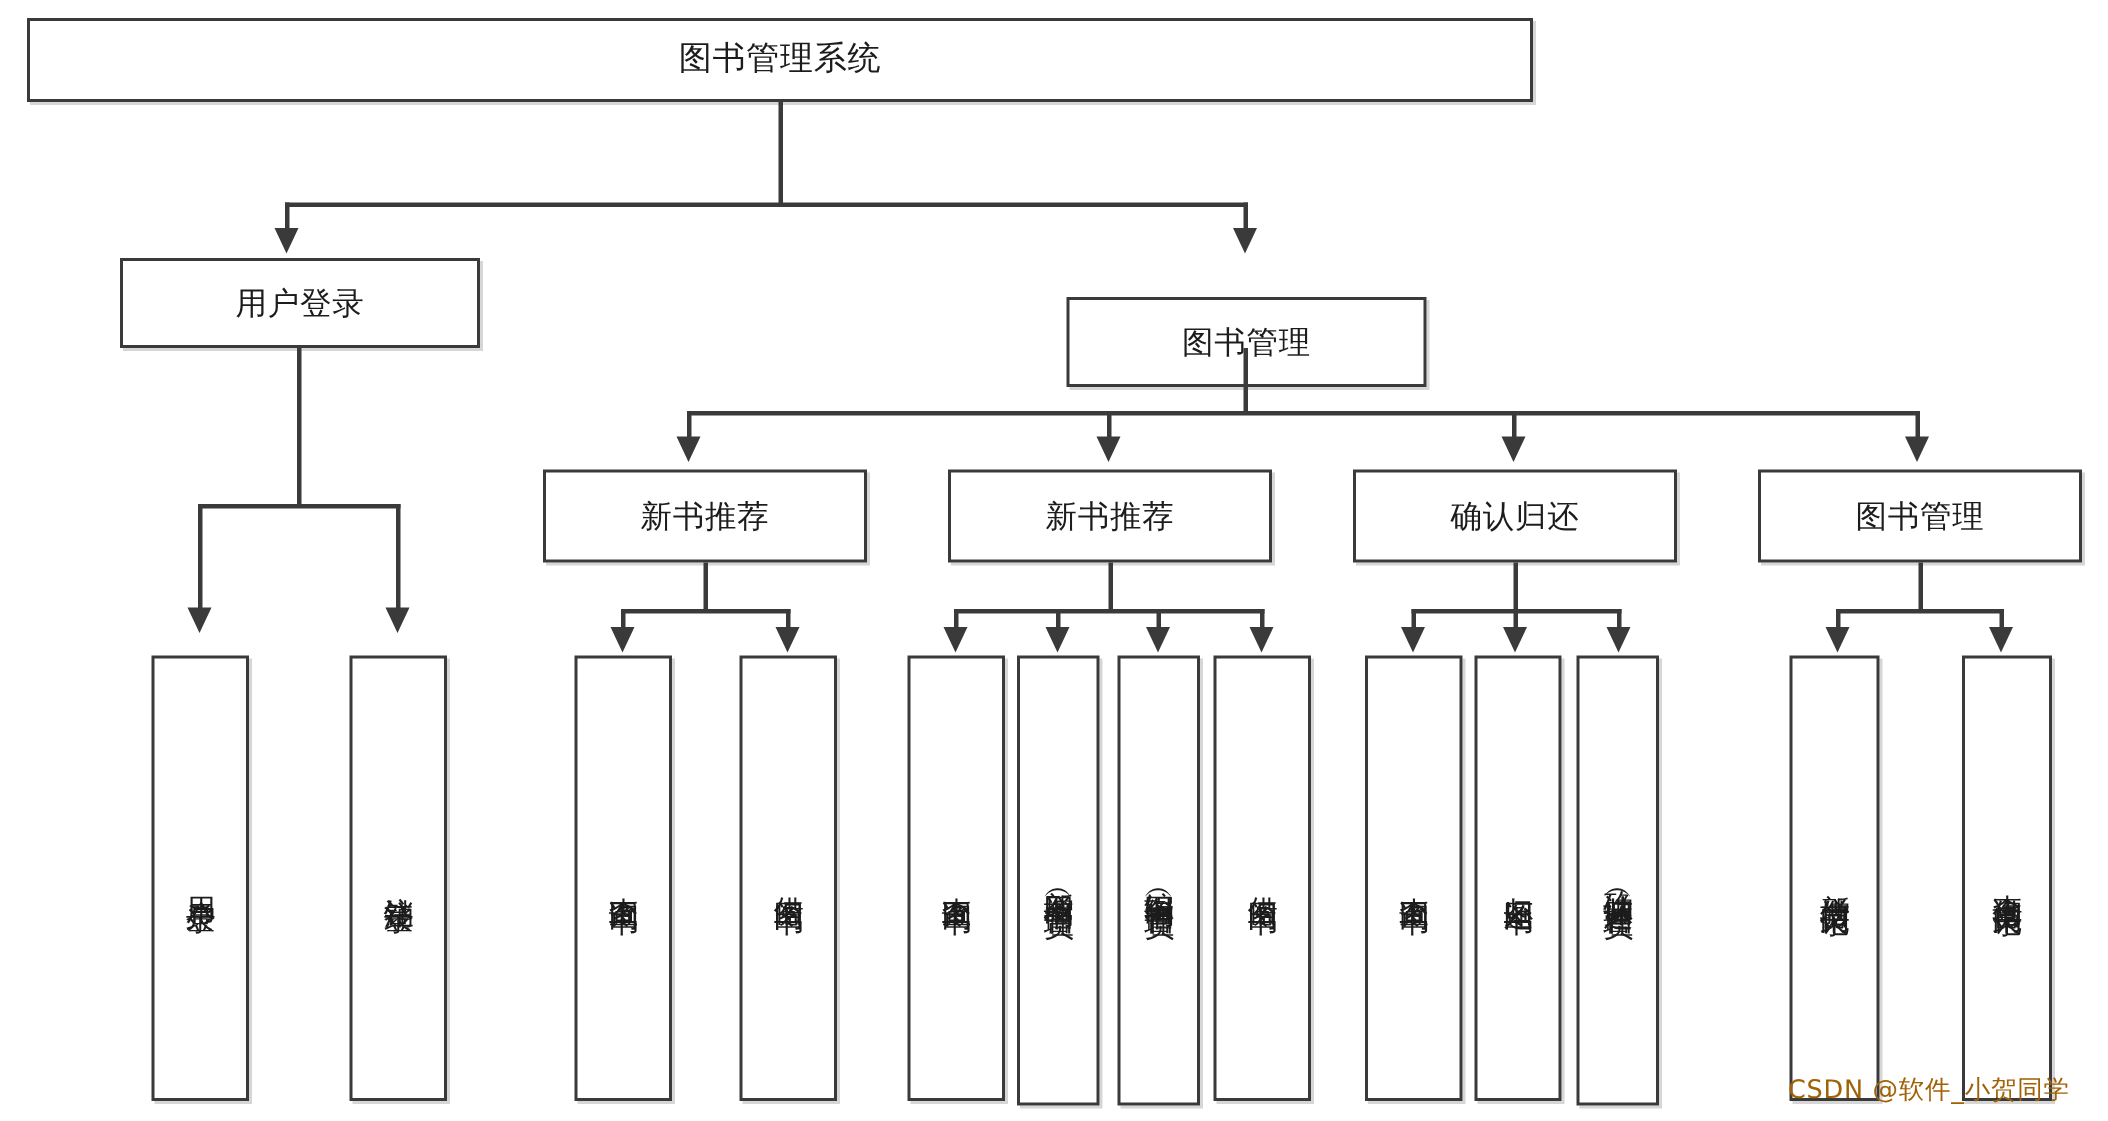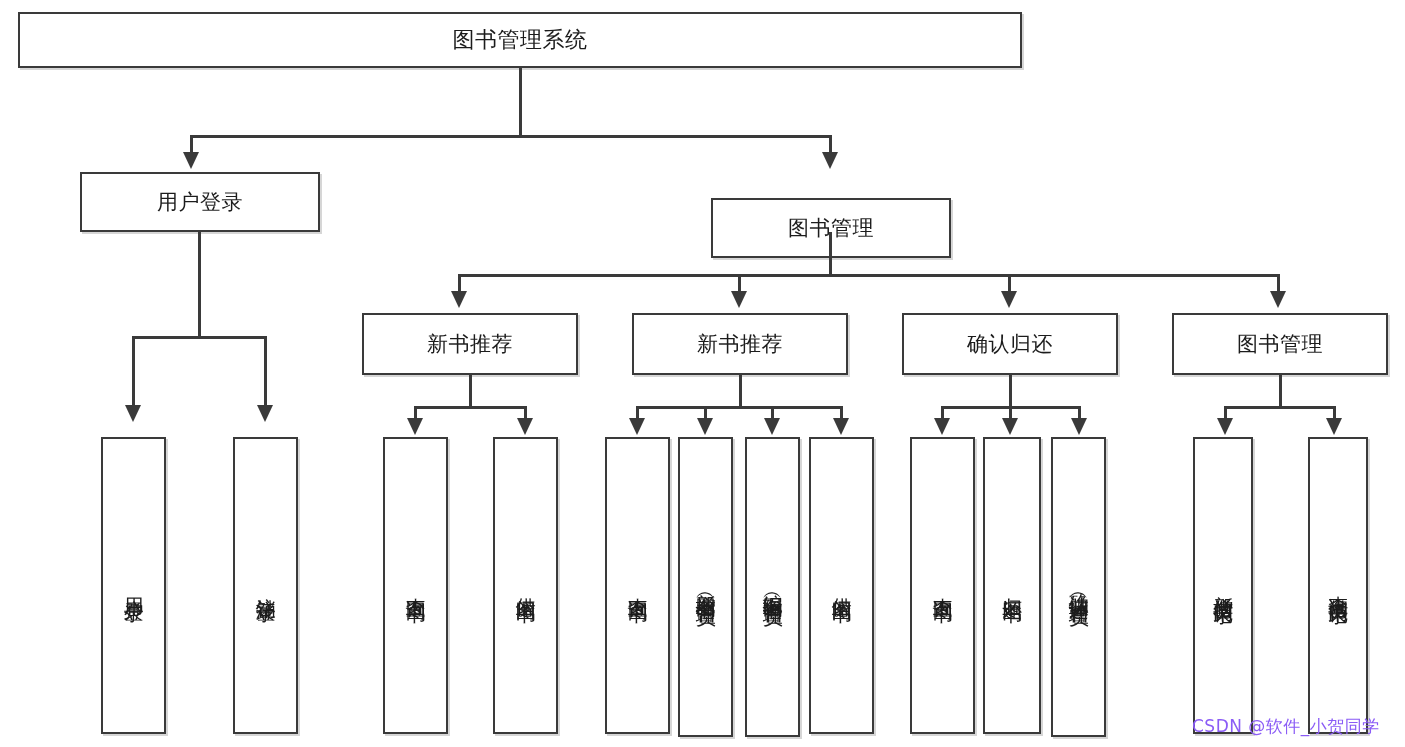--- a/index.html
+++ b/index.html
@@ -71,21 +71,21 @@
     height: 0;
     border-left: 8px solid transparent;
     border-right: 8px solid transparent;
     border-top: 17px solid #3a3a3a;
   }
 
   
   #watermark {
     position: absolute;
     font-size: 17px;
-    color: #8b5cf6;
+    color: #a16207;
     white-space: nowrap;
     letter-spacing: 0.5px;
   }
 </style>
 </head>
 <body>
 
 <div id="canvas">
 
   <div class="node root" style="left:18px; top:12px; width:1004px; height:56px;">

